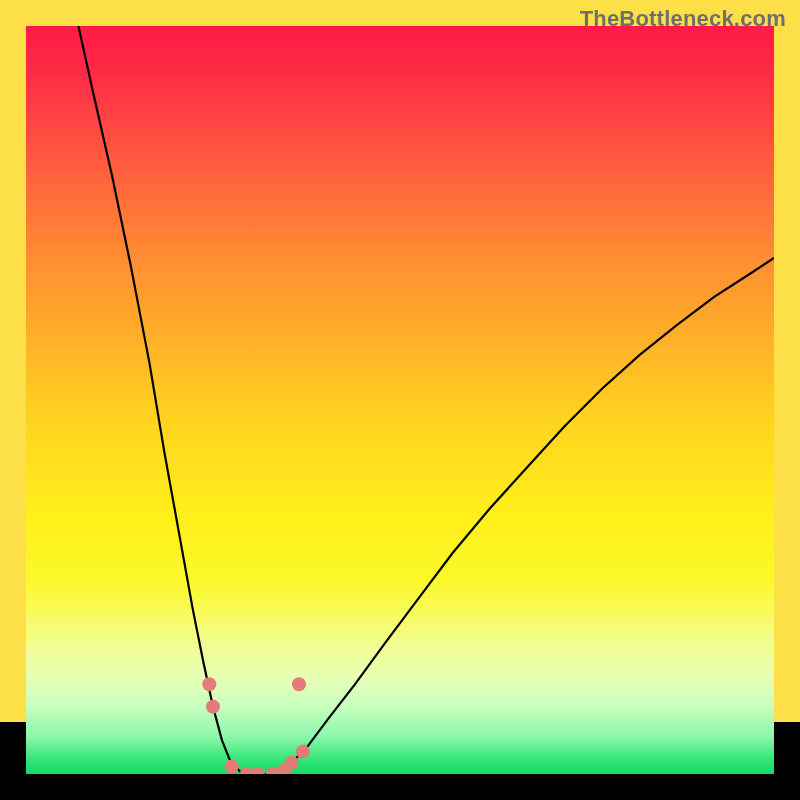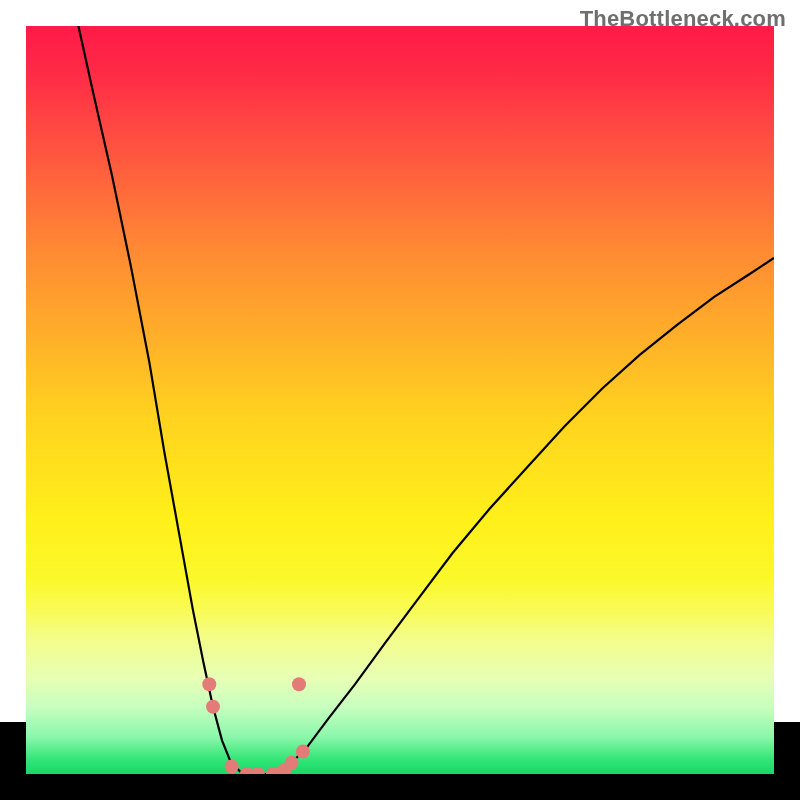--- a/index.html
+++ b/index.html
@@ -8,21 +8,21 @@
   width: 800px;
   height: 800px;
   overflow: hidden;
   background: #000;
   font-family: Arial, Helvetica, sans-serif;
 }
 .frame {
   position: relative;
   width: 800px;
   height: 722px;
-  background: #ffffff;
+  background: #fde047;
 }
 .plot-area {
   position: absolute;
   left: 26px;
   top: 26px;
   width: 748px;
   height: 748px;
   
   background: linear-gradient(
     to bottom,

